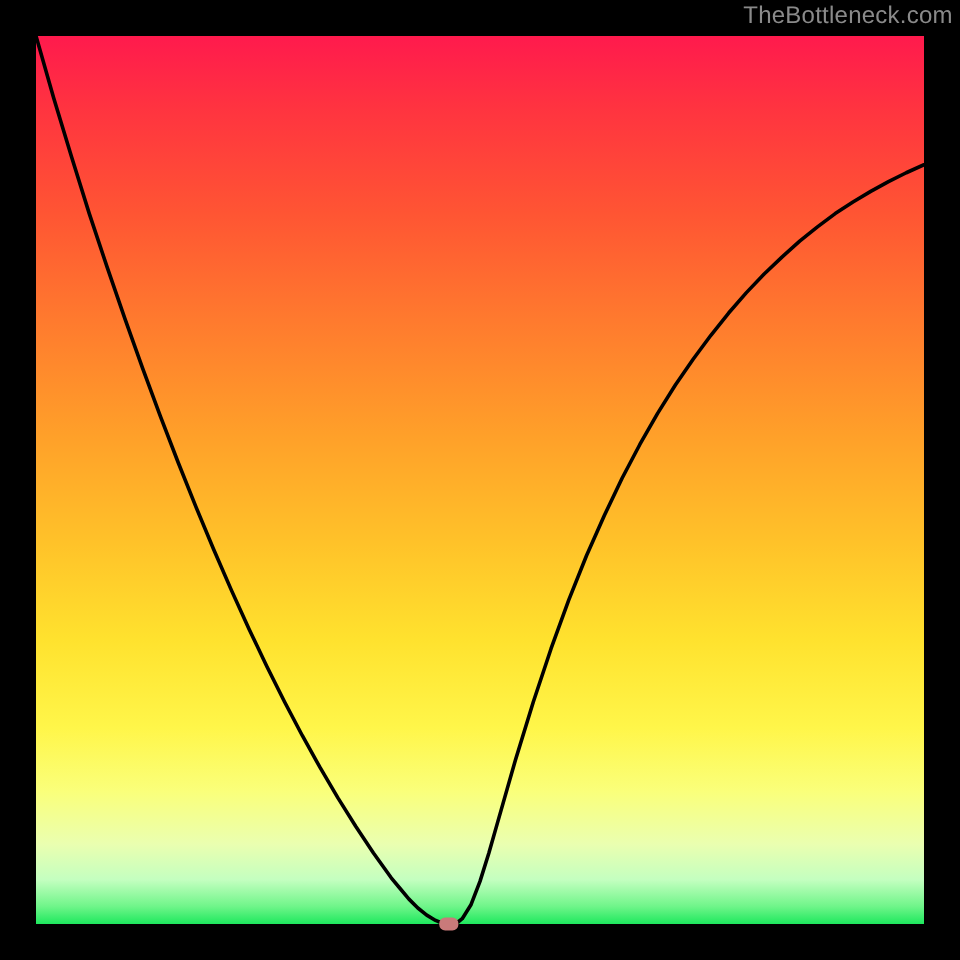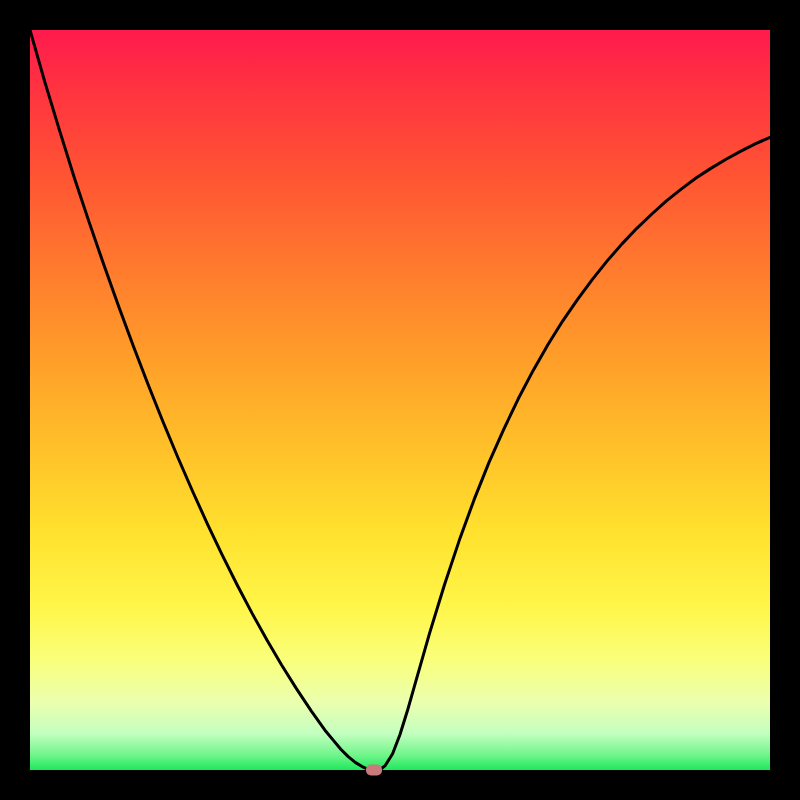--- a/index.html
+++ b/index.html
@@ -60,19 +60,20 @@
   svg.curve {
     position: absolute;
     top: 0;
     left: 0;
   }
 </style>
 </head>
 <body>
 
 <div class="frame">
+  <div class="watermark">TheBottleneck.com</div>
   <div class="plot-area">
     <svg id="curve-svg" class="curve" width="740" height="740" viewBox="0 0 740 740">
         <path d="M0.00 0.00 L14.80 51.80 L29.60 100.64 L44.40 148.00 L59.20 192.40 L74.00 235.32 L88.80 276.76 L103.60 316.72 L118.40 355.20 L133.20 392.20 L148.00 427.72 L162.80 461.76 L177.60 494.32 L192.40 525.40 L207.20 555.00 L222.00 583.12 L236.80 609.76 L251.60 634.92 L266.40 658.60 L281.20 680.80 L296.00 701.52 L303.40 710.40 L310.80 719.28 L318.20 726.68 L325.60 732.60 L333.00 737.04 L336.70 738.52 L340.40 740.00 L344.10 740.00 L347.80 740.00 L351.50 738.52 L355.20 735.56 L362.60 723.72 L370.00 704.48 L377.40 680.80 L384.80 654.90 L399.60 603.10 L414.40 555.00 L429.20 510.60 L444.00 469.90 L458.80 432.90 L473.60 399.60 L488.40 368.52 L503.20 340.40 L518.00 314.50 L532.80 290.82 L547.60 269.36 L562.40 249.38 L577.20 230.88 L592.00 213.86 L606.80 198.32 L621.60 184.26 L636.40 170.94 L651.20 159.10 L666.00 148.00 L680.80 138.38 L695.60 129.50 L710.40 121.36 L725.20 113.96 L740.00 107.30" fill="none" stroke="#000" stroke-width="3" stroke-linecap="round" stroke-linejoin="round"></path>
       </svg>
     <div id="marker" class="marker" style="left: 344.1px; top: 740px; background: rgb(201, 122, 122);"></div>
   </div>
 </div>
 
 </body></html>

